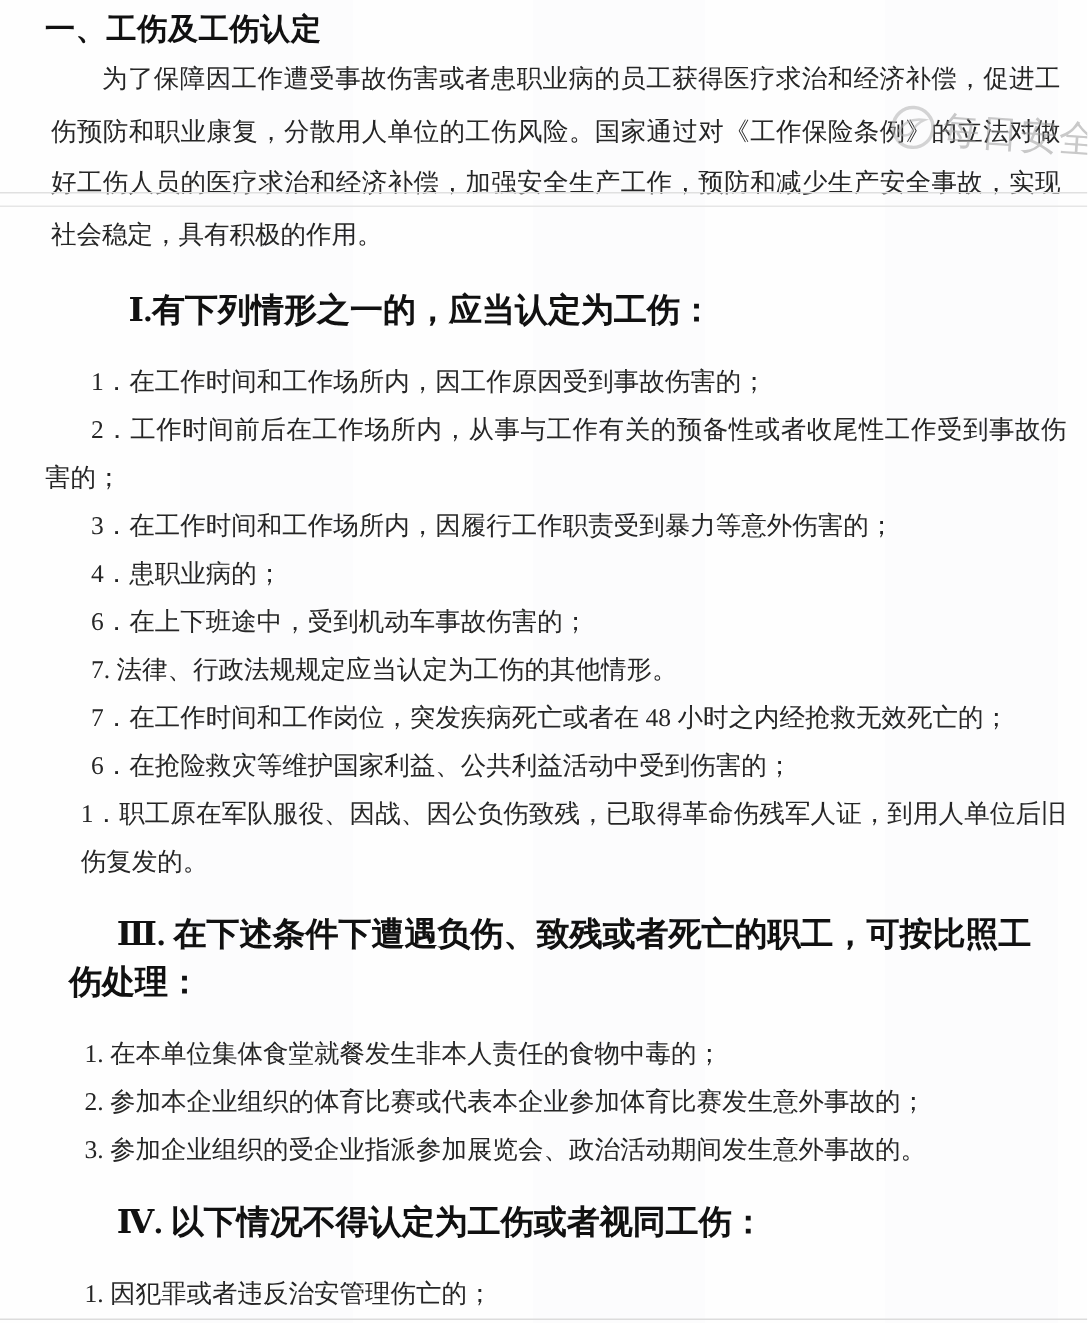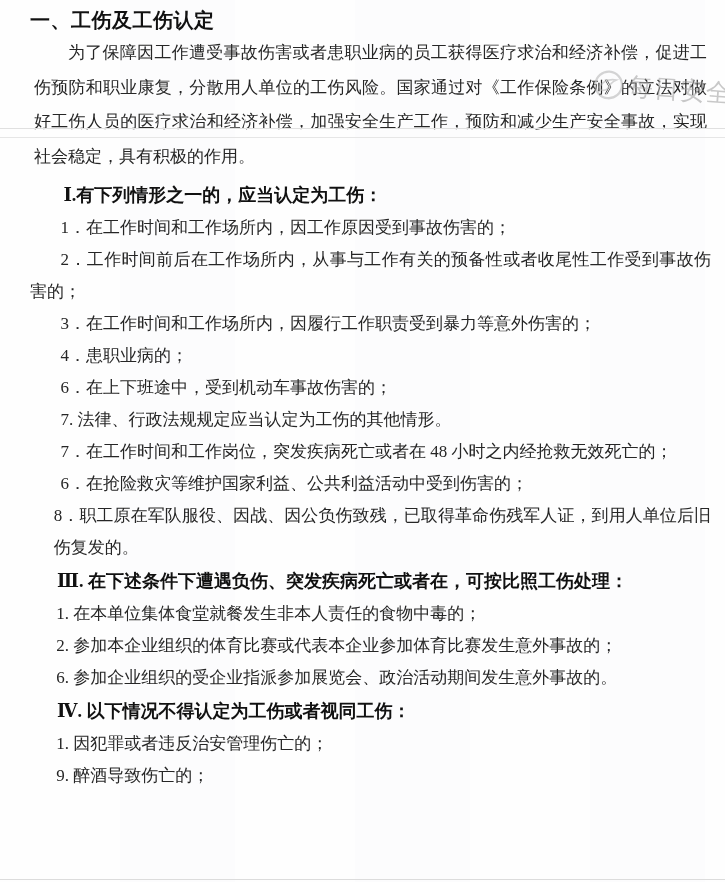--- a/index.html
+++ b/index.html
@@ -16,22 +16,22 @@
   .content { padding:8px 14px 0 30px; }
   .doc-title {
     font-size:20px; line-height:24px; font-weight:bold;
     color:#111111; margin:0 0 4px 0; letter-spacing:0.5px;
   }
   .intro {
     font-size:17px; line-height:34.7px; margin:4px;
     text-align:justify; text-indent:2em; color:#262626;
   }
   .sec-heading {
-    font-size:18px; line-height:32px; font-weight:bold;
-    color:#111111; margin:1px; text-indent:1.8em;
+    font-size:22px; line-height:32px; font-weight:bold;
+    color:#111111; margin:16px; text-indent:1.8em;
   }
   .sec-heading.tight { text-indent:1.45em; }
   .item {
     font-size:17px; line-height:32px; margin:0;
     text-align:justify; text-indent:1.8em; color:#262626;
   }
   .item.tight { text-indent:1.55em; }
   .item.hang { text-indent:0; padding-left:1.4em; }
   .scan-line {
     position:absolute; left:0; width:725px; height:1px;
@@ -66,26 +66,26 @@
     <h2 class="sec-heading">Ⅰ.有下列情形之一的，应当认定为工伤：</h2>
     <p class="item">1．在工作时间和工作场所内，因工作原因受到事故伤害的；</p>
     <p class="item">2．工作时间前后在工作场所内，从事与工作有关的预备性或者收尾性工作受到事故伤害的；</p>
     <p class="item">3．在工作时间和工作场所内，因履行工作职责受到暴力等意外伤害的；</p>
     <p class="item">4．患职业病的；</p>
     <p class="item">6．在上下班途中，受到机动车事故伤害的；</p>
     <p class="item">7. 法律、行政法规规定应当认定为工伤的其他情形。</p>
 
     <p class="item">7．在工作时间和工作岗位，突发疾病死亡或者在 48 小时之内经抢救无效死亡的；</p>
     <p class="item">6．在抢险救灾等维护国家利益、公共利益活动中受到伤害的；</p>
-    <p class="item hang">8．职工原在军队服役、因战、因公负伤致残，已取得革命伤残军人证，到用人单位后旧伤复发的。</p>
+    <p class="item hang">1．职工原在军队服役、因战、因公负伤致残，已取得革命伤残军人证，到用人单位后旧伤复发的。</p>
 
-    <h2 class="sec-heading tight">Ⅲ. 在下述条件下遭遇负伤、突发疾病死亡或者在，可按比照工伤处理：</h2>
+    <h2 class="sec-heading tight">Ⅲ. 在下述条件下遭遇负伤、致残或者死亡的职工，可按比照工伤处理：</h2>
     <p class="item tight">1. 在本单位集体食堂就餐发生非本人责任的食物中毒的；</p>
     <p class="item tight">2. 参加本企业组织的体育比赛或代表本企业参加体育比赛发生意外事故的；</p>
-    <p class="item tight">6. 参加企业组织的受企业指派参加展览会、政治活动期间发生意外事故的。</p>
+    <p class="item tight">3. 参加企业组织的受企业指派参加展览会、政治活动期间发生意外事故的。</p>
 
     <h2 class="sec-heading tight">Ⅳ. 以下情况不得认定为工伤或者视同工伤：</h2>
     <p class="item tight">1. 因犯罪或者违反治安管理伤亡的；</p>
     <p class="item tight">9. 醉酒导致伤亡的；</p>
 
   </div>
 
   <div class="scan-line line-a"></div>
   <div class="scan-line line-b"></div>
   <div class="scan-line line-bottom"></div>

